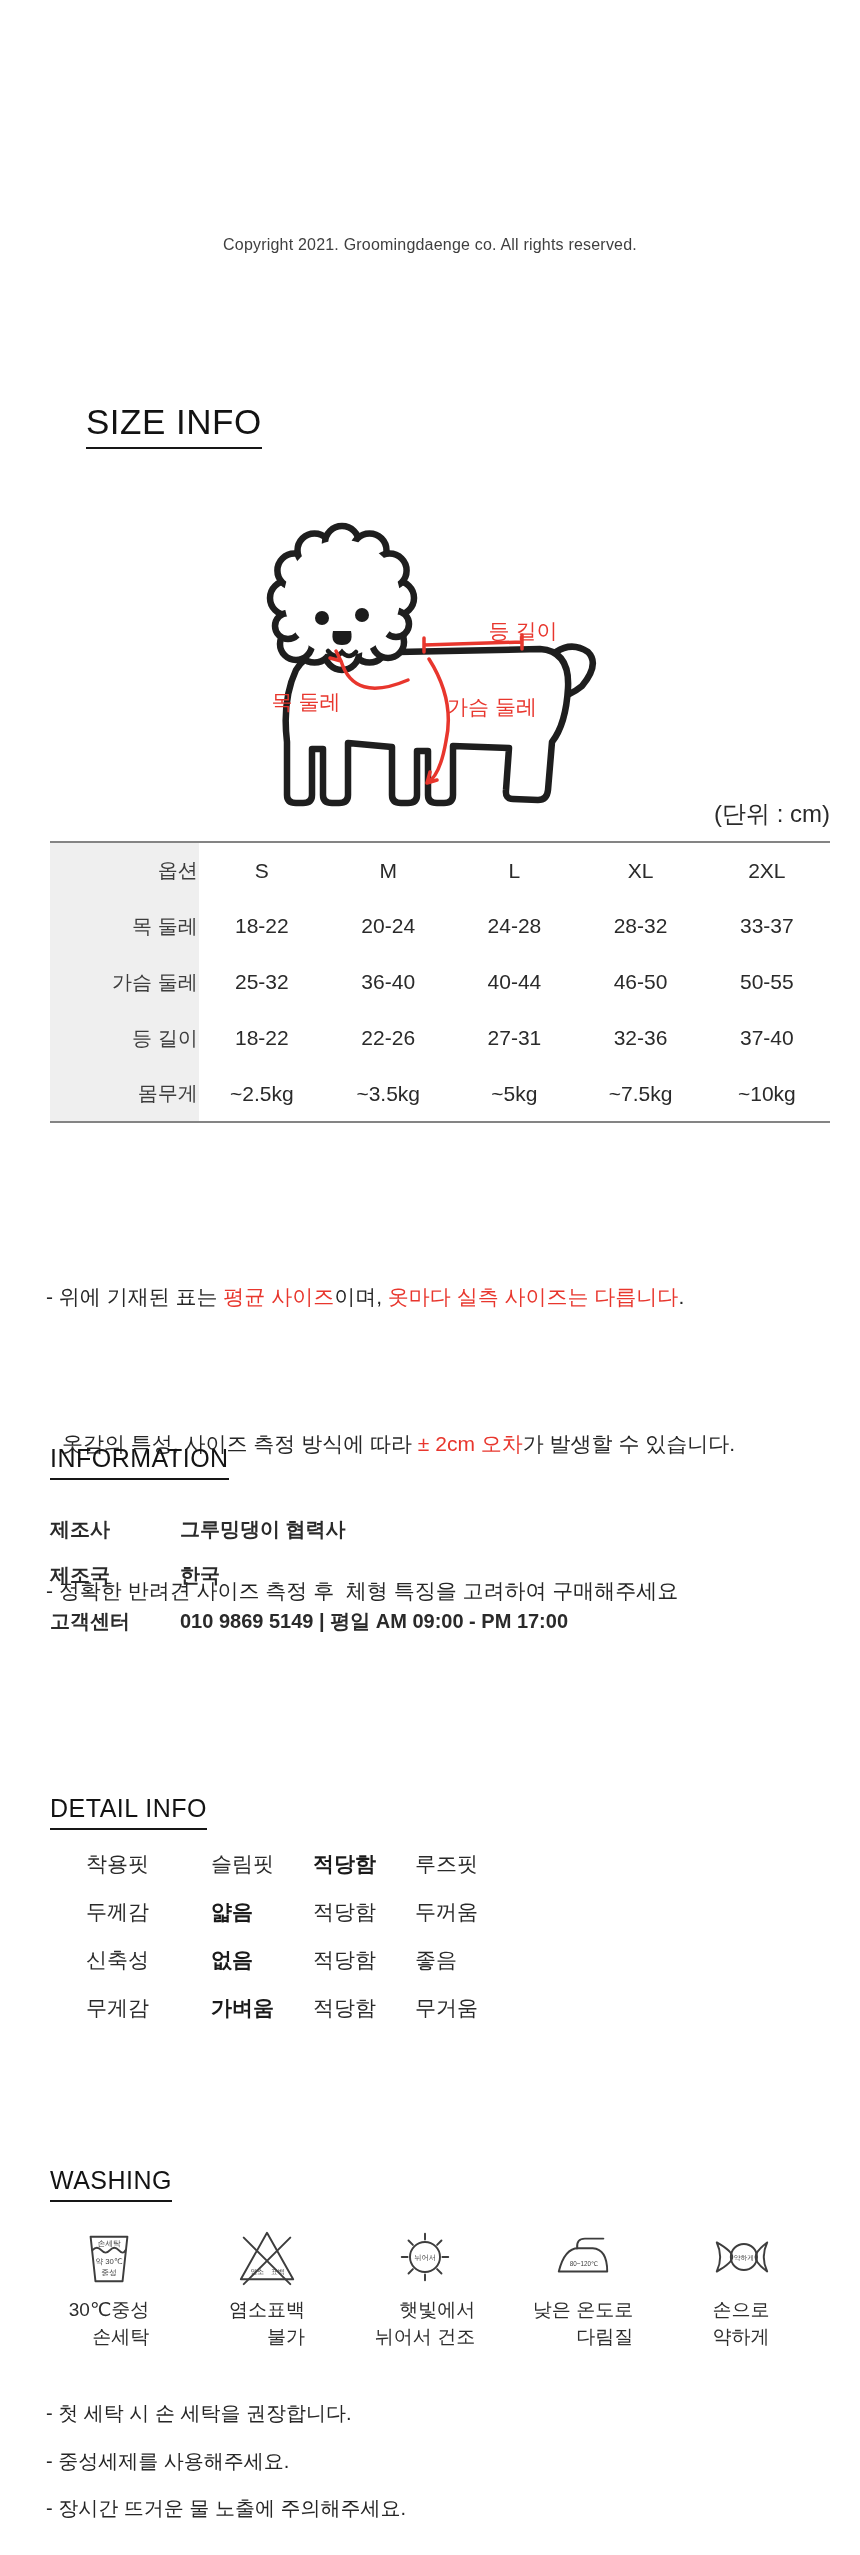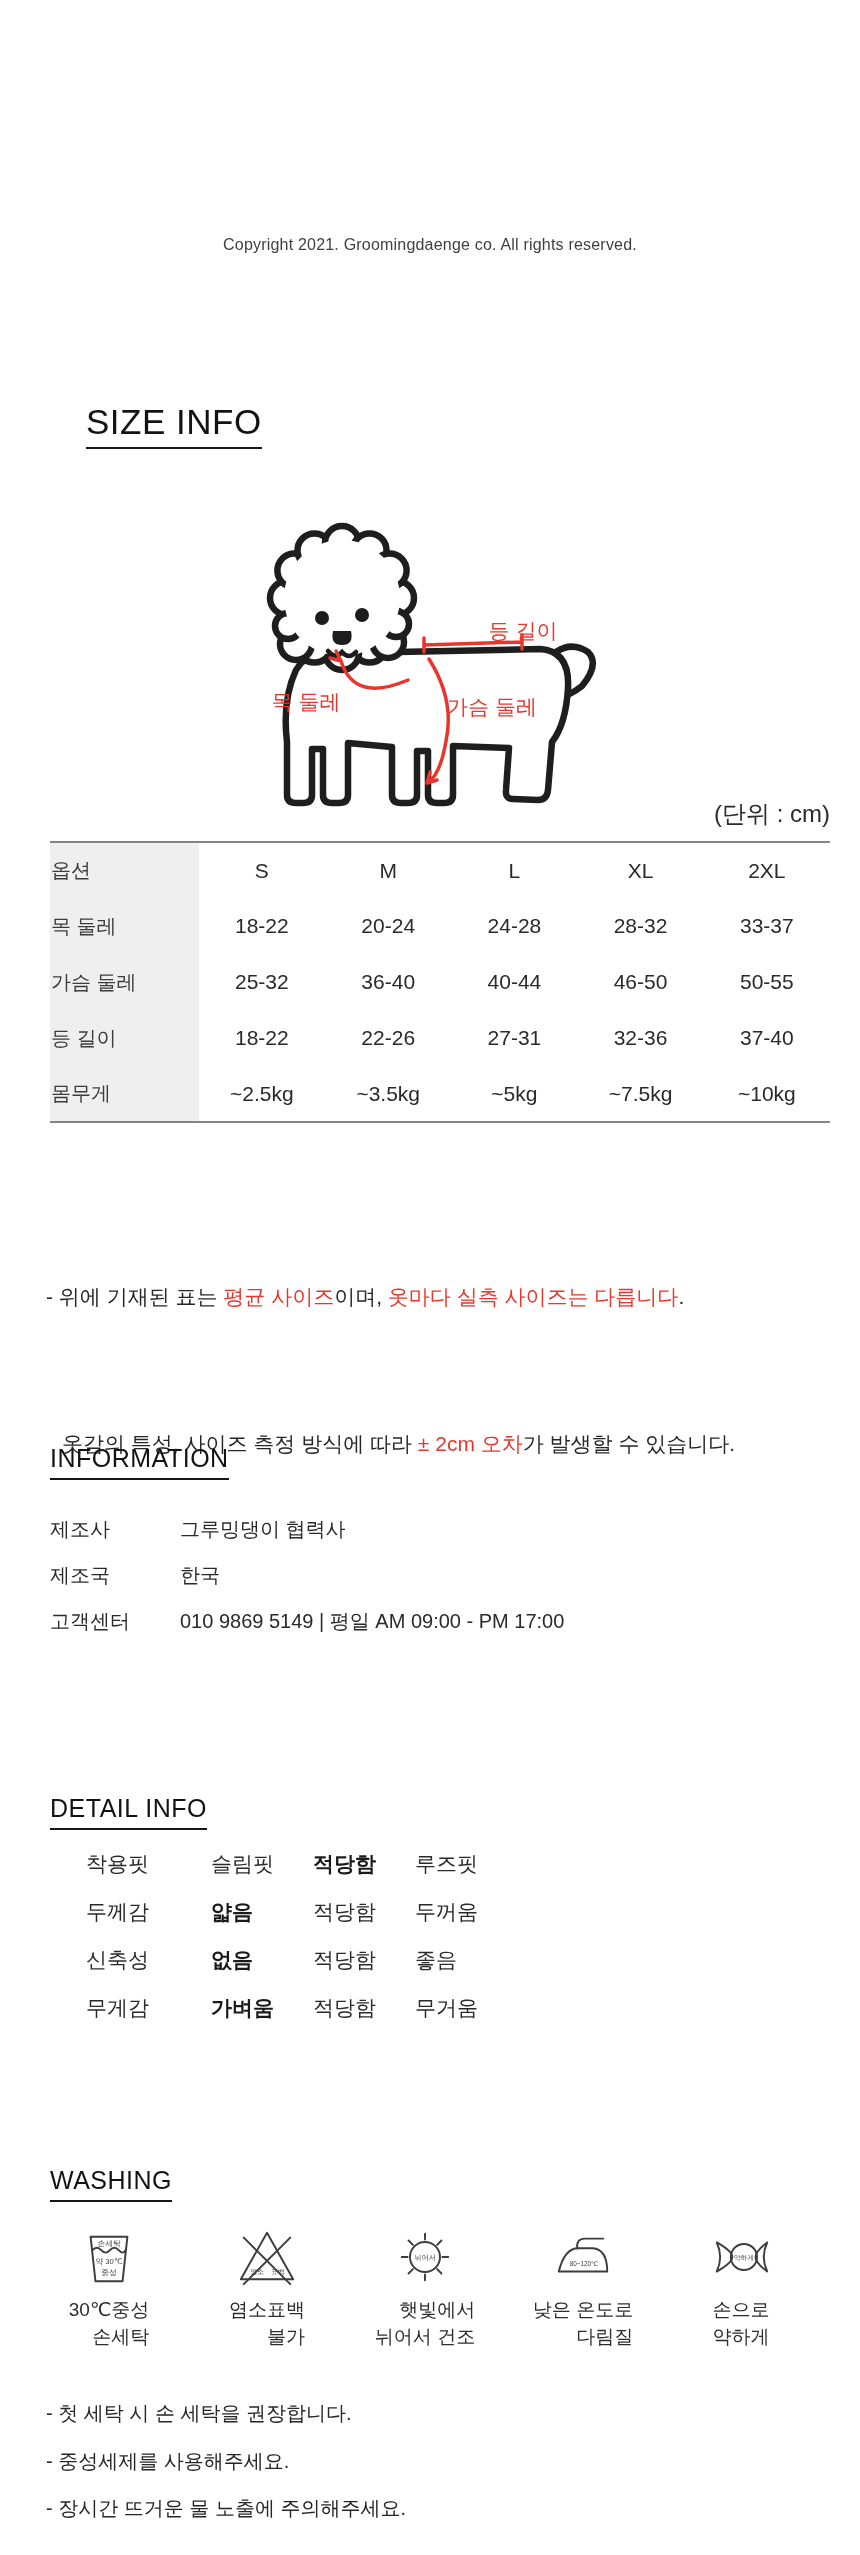--- a/index.html
+++ b/index.html
@@ -16,29 +16,29 @@
   .h-detail{top:1794px;font-size:25px;}
   .h-wash{top:2166px;font-size:25px;}
 
   .dog-wrap{position:absolute;left:260px;top:520px;width:340px;height:310px;}
 
   .unit{position:absolute;top:798px;right:30px;font-size:24px;color:#2b2b2b;}
 
   table.size-table{position:absolute;left:50px;top:841px;width:780px;border-collapse:collapse;
                    border-top:2px solid #848484;border-bottom:2px solid #848484;}
   table.size-table tr{height:56px;}
-  table.size-table th{width:150px;background:#efefef;font-weight:400;font-size:20px;color:#3c3c3c;text-align:left;}
+  table.size-table th{width:150px;background:#efefef;font-weight:400;font-size:20px;color:#3c3c3c;text-align:right;}
   table.size-table td{width:126px;text-align:center;font-size:21px;color:#2a2a2a;}
 
   .size-notes{position:absolute;left:46px;top:1174px;font-size:21px;line-height:49px;color:#262626;white-space:pre;}
   .size-notes .indent{padding-left:16px;}
   .red{color:#e8362d;}
 
   .info-rows{position:absolute;left:50px;top:1506px;font-size:20px;color:#2a2a2a;}
-  .info-row{display:flex;height:46px;align-items:center;}
+  .info-row{display:flex;height:46px;align-items:center;font-weight:bold;}
   .info-label{width:130px;}
 
   .detail-rows{position:absolute;left:50px;top:1840px;font-size:21px;color:#2a2a2a;margin-left:36px;}
   .detail-row{display:flex;height:48px;align-items:center;}
   .di-label{width:125px;}
   .di-opt{width:102px;}
   .di-opt.sel{font-weight:700;color:#1a1a1a;}
 
   .wash-row{position:absolute;left:30px;top:2226px;width:790px;display:flex;}
   .wash-item{flex:1;display:flex;flex-direction:column;align-items:center;}
@@ -155,20 +155,21 @@
       <td>~5kg</td>
       <td>~7.5kg</td>
       <td>~10kg</td>
     </tr>
   </tbody>
     </table>
 
   <div class="size-notes">
     <div><span>- 위에 기재된 표는 </span><span class="red">평균 사이즈</span><span>이며, </span><span class="red">옷마다 실측 사이즈는 다릅니다</span><span>.</span></div>
     <div class="indent"><span>옷감의 특성, 사이즈 측정 방식에 따라 </span><span class="red">± 2cm 오차</span><span>가 발생할 수 있습니다.</span></div>
+    <div>- 정확한 반려견 사이즈 측정 후  체형 특징을 고려하여 구매해주세요</div>
   </div>
 
   <h2 class="sec-h h-info">INFORMATION</h2>
   <div class="info-rows">
     <div class="info-row">
       <span class="info-label">제조사</span>
       <span>그루밍댕이 협력사</span>
     </div>
     <div class="info-row">
       <span class="info-label">제조국</span>

